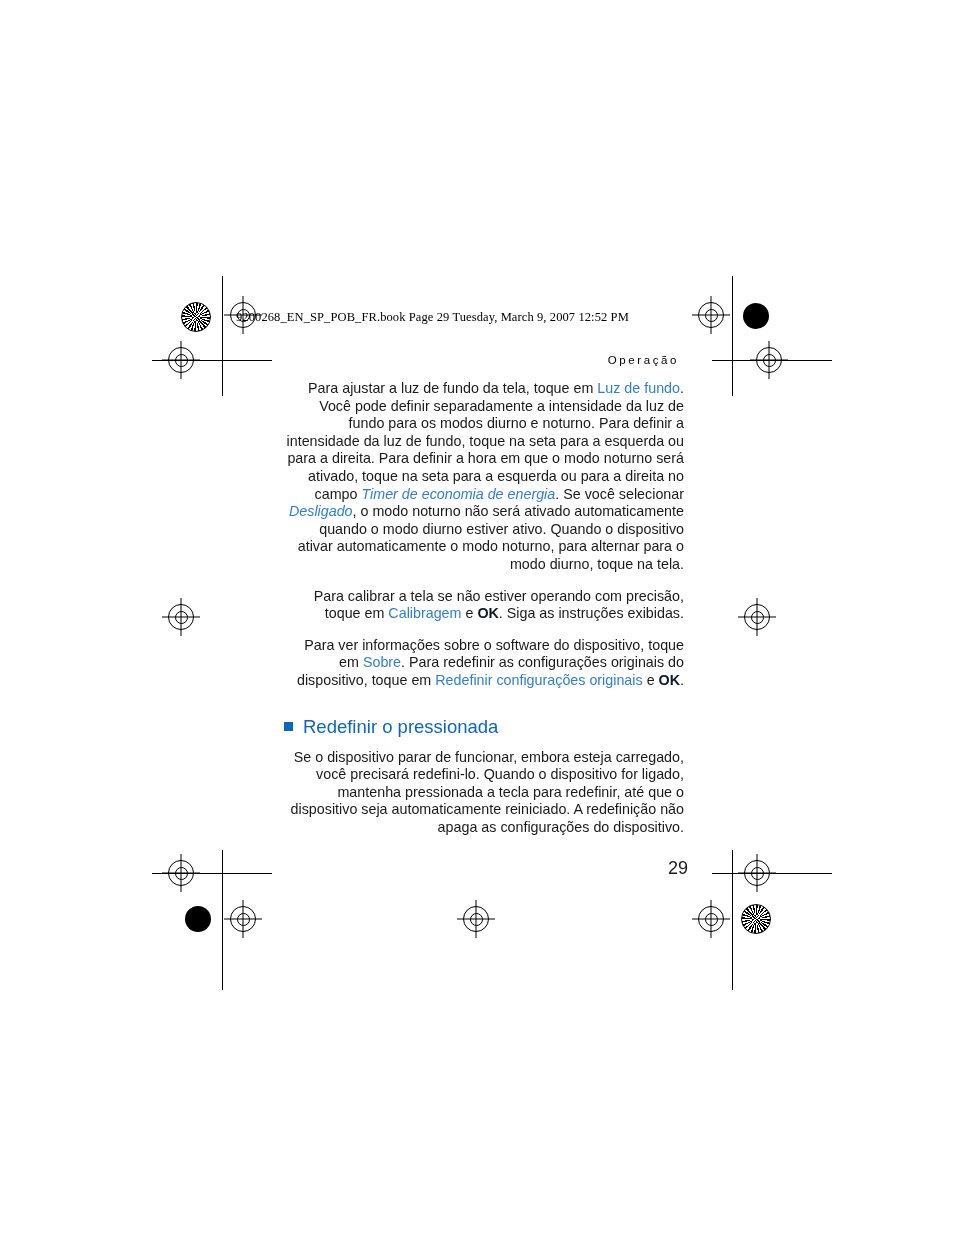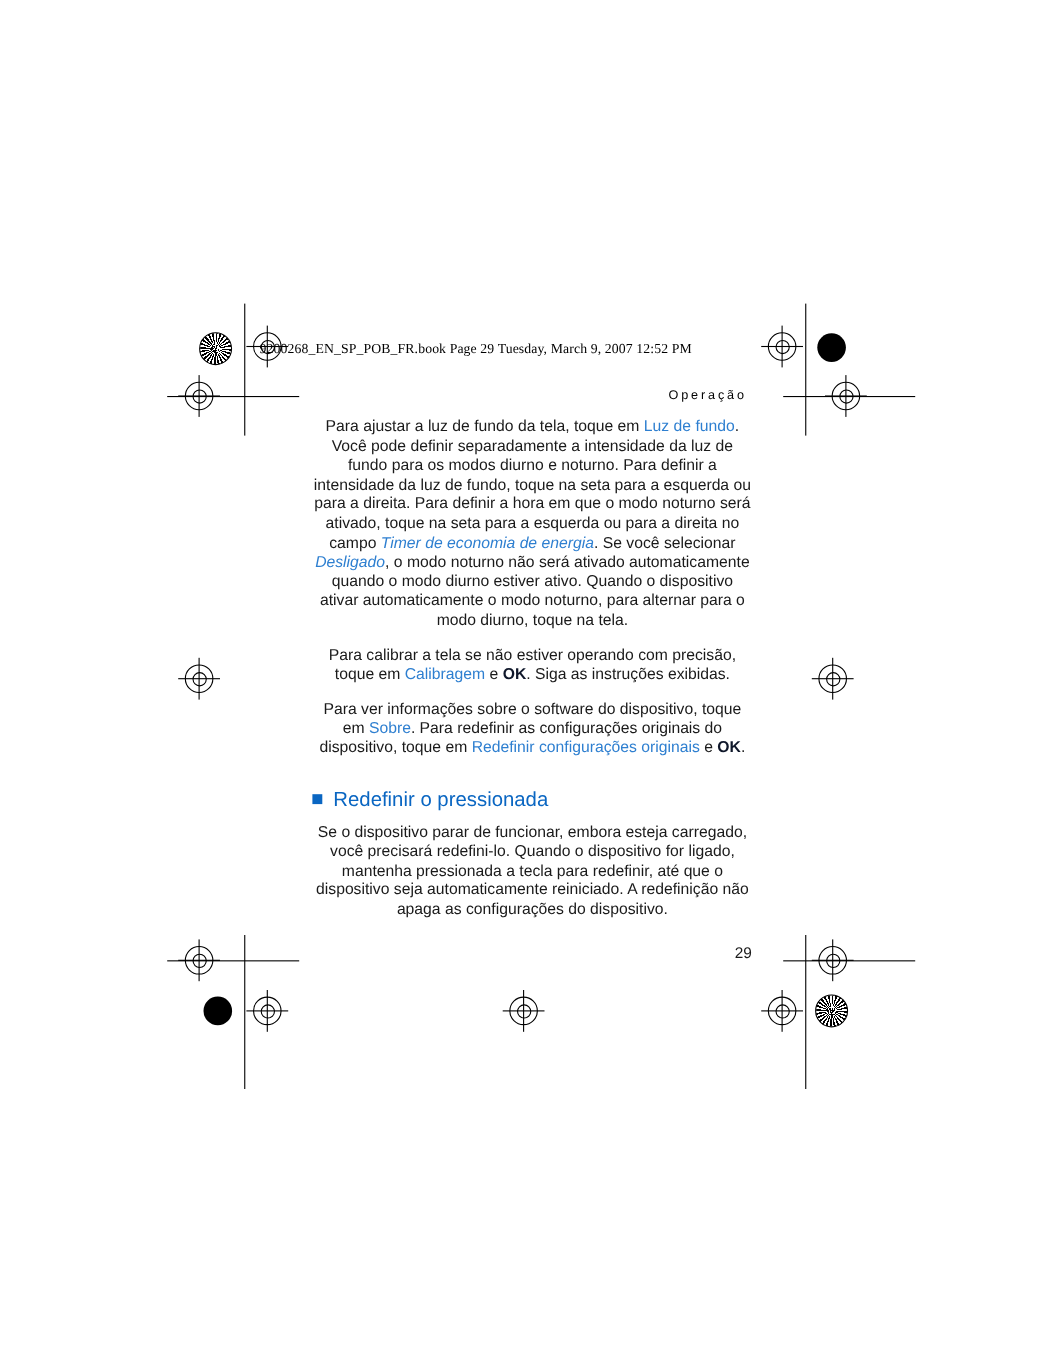--- a/index.html
+++ b/index.html
@@ -119,21 +119,21 @@
     left: 284px;
     top: 380px;
     width: 400px;
   }
 
   p.body {
     margin: 0 0 14px 0;
     font-size: 14.3px;
     line-height: 17.6px;
     color: #1a1a1a;
-    text-align: center;
+    text-align: right;
   }
   p.body:last-child {
     margin-bottom: 4px;
   }
 
   .lnk {
     color: #2e7fd0;
   }
   .lnk-i {
     color: #2e7fd0;
@@ -159,21 +159,21 @@
     height: 9px;
     background: #0a66c2;
     margin-right: 10px;
     vertical-align: 2px;
   }
 
   .page-number {
     position: absolute;
     left: 668px;
     top: 858px;
-    font-size: 14px;
+    font-size: 18px;
     color: #1a1a1a;
   }
 </style>
 </head>
 <body>
 
 <div class="star-mark mark" style="left:181px; top:302px;"></div>
 <div class="dot-mark mark" style="left:743px; top:303px;"></div>
 <div class="dot-mark mark" style="left:185px; top:906px;"></div>
 <div class="star-mark mark" style="left:741px; top:904px;"></div>

